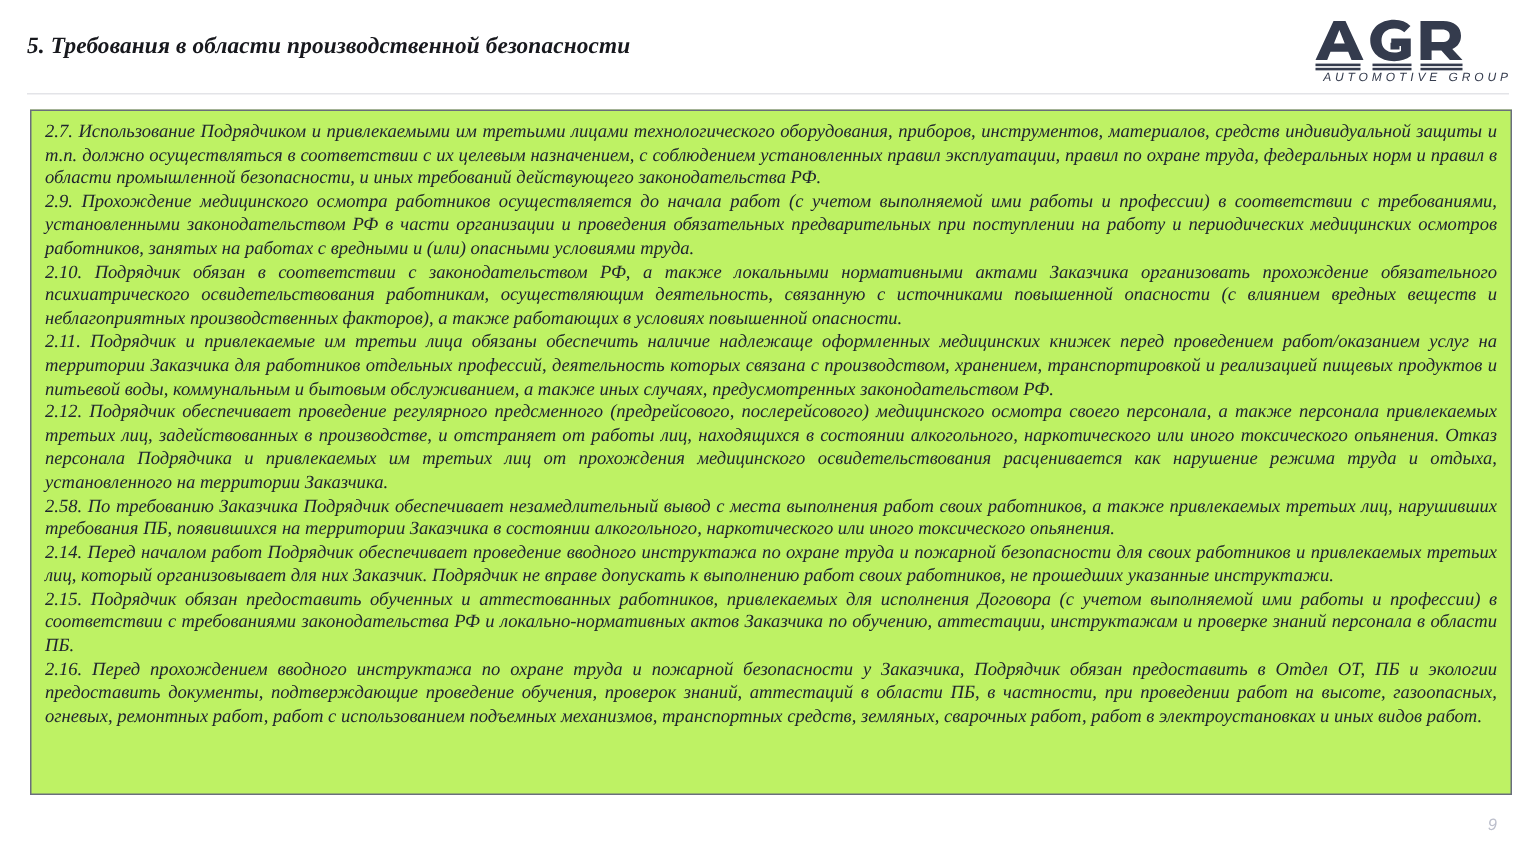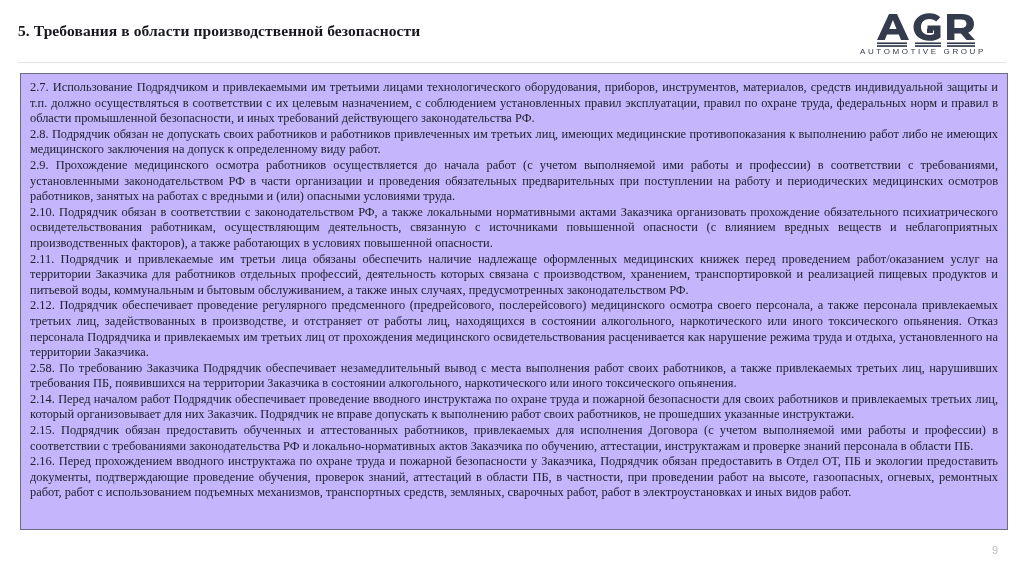--- a/index.html
+++ b/index.html
@@ -16,20 +16,21 @@
     position: relative;
   }
 
   
   .slide {
     position: relative;
     width: 1024px;
     height: 574px;
     background: #ffffff;
     box-sizing: border-box;
+    font-style: italic;
   }
 
   
   .header {
     position: absolute;
     left: 0;
     top: 0;
     width: 1024px;
     height: 62px;
   }
@@ -53,21 +54,21 @@
     background: #e3e4e8;
   }
 
   
   .logo {
     position: absolute;
     right: 16px;
     top: 12px;
     width: 148px;
     height: 48px;
-    text-align: left;
+    text-align: right;
   }
   .logo-mark {
     position: relative;
     height: 33px;
     line-height: 33px;
     font-family: "Liberation Sans", "DejaVu Sans", sans-serif;
     font-weight: bold;
     font-size: 34px;
     letter-spacing: 1px;
     color: #343b4d;
@@ -87,21 +88,21 @@
 
   
   .content-box {
     position: absolute;
     left: 20px;
     top: 73px;
     width: 988px;
     height: 457px;
     box-sizing: border-box;
     border: 1px solid #6a6e7c;
-    background: #c4b5fd;
+    background: #bef264;
     padding: 6px 9px 4px 9px;
     overflow: hidden;
   }
   .para {
     font-family: "Liberation Serif", "DejaVu Serif", serif;
     font-size: 12.4px;
     line-height: 15.6px;
     text-align: justify;
     text-justify: inter-word;
     color: #20242f;
@@ -151,21 +152,20 @@
         </svg>
       </div>
       <div class="logo-sub">AUTOMOTIVE GROUP</div>
     </div>
 
     <div class="header-rule"></div>
   </div>
 
   <div class="content-box">
     <p class="para">2.7. Использование Подрядчиком и привлекаемыми им третьими лицами технологического оборудования, приборов, инструментов, материалов, средств индивидуальной защиты и т.п. должно осуществляться в соответствии с их целевым назначением, с соблюдением установленных правил эксплуатации, правил по охране труда, федеральных норм и правил в области промышленной безопасности, и иных требований действующего законодательства РФ.</p>
-    <p class="para">2.8. Подрядчик обязан не допускать своих работников и работников привлеченных им третьих лиц, имеющих медицинские противопоказания к выполнению работ либо не имеющих медицинского заключения на допуск к определенному виду работ.</p>
     <p class="para">2.9. Прохождение медицинского осмотра работников осуществляется до начала работ (с учетом выполняемой ими работы и профессии) в соответствии с требованиями, установленными законодательством РФ в части организации и проведения обязательных предварительных при поступлении на работу и периодических медицинских осмотров работников, занятых на работах с вредными и (или) опасными условиями труда.</p>
     <p class="para">2.10. Подрядчик обязан в соответствии с законодательством РФ, а также локальными нормативными актами Заказчика организовать прохождение обязательного психиатрического освидетельствования работникам, осуществляющим деятельность, связанную с источниками повышенной опасности (с влиянием вредных веществ и неблагоприятных производственных факторов), а также работающих в условиях повышенной опасности.</p>
     <p class="para">2.11. Подрядчик и привлекаемые им третьи лица обязаны обеспечить наличие надлежаще оформленных медицинских книжек перед проведением работ/оказанием услуг на территории Заказчика для работников отдельных профессий, деятельность которых связана с производством, хранением, транспортировкой и реализацией пищевых продуктов и питьевой воды, коммунальным и бытовым обслуживанием, а также иных случаях, предусмотренных законодательством РФ.</p>
     <p class="para">2.12. Подрядчик обеспечивает проведение регулярного предсменного (предрейсового, послерейсового) медицинского осмотра своего персонала, а также персонала привлекаемых третьих лиц, задействованных в производстве, и отстраняет от работы лиц, находящихся в состоянии алкогольного, наркотического или иного токсического опьянения. Отказ персонала Подрядчика и привлекаемых им третьих лиц от прохождения медицинского освидетельствования расценивается как нарушение режима труда и отдыха, установленного на территории Заказчика.</p>
     <p class="para">2.58. По требованию Заказчика Подрядчик обеспечивает незамедлительный вывод с места выполнения работ своих работников, а также привлекаемых третьих лиц, нарушивших требования ПБ, появившихся на территории Заказчика в состоянии алкогольного, наркотического или иного токсического опьянения.</p>
     <p class="para">2.14. Перед началом работ Подрядчик обеспечивает проведение вводного инструктажа по охране труда и пожарной безопасности для своих работников и привлекаемых третьих лиц, который организовывает для них Заказчик. Подрядчик не вправе допускать к выполнению работ своих работников, не прошедших указанные инструктажи.</p>
     <p class="para">2.15. Подрядчик обязан предоставить обученных и аттестованных работников, привлекаемых для исполнения Договора (с учетом выполняемой ими работы и профессии) в соответствии с требованиями законодательства РФ и локально-нормативных актов Заказчика по обучению, аттестации, инструктажам и проверке знаний персонала в области ПБ.</p>
     <p class="para">2.16. Перед прохождением вводного инструктажа по охране труда и пожарной безопасности у Заказчика, Подрядчик обязан предоставить в Отдел ОТ, ПБ и экологии предоставить документы, подтверждающие проведение обучения, проверок знаний, аттестаций в области ПБ, в частности, при проведении работ на высоте, газоопасных, огневых, ремонтных работ, работ с использованием подъемных механизмов, транспортных средств, земляных, сварочных работ, работ в электроустановках и иных видов работ.</p>
   </div>
 

